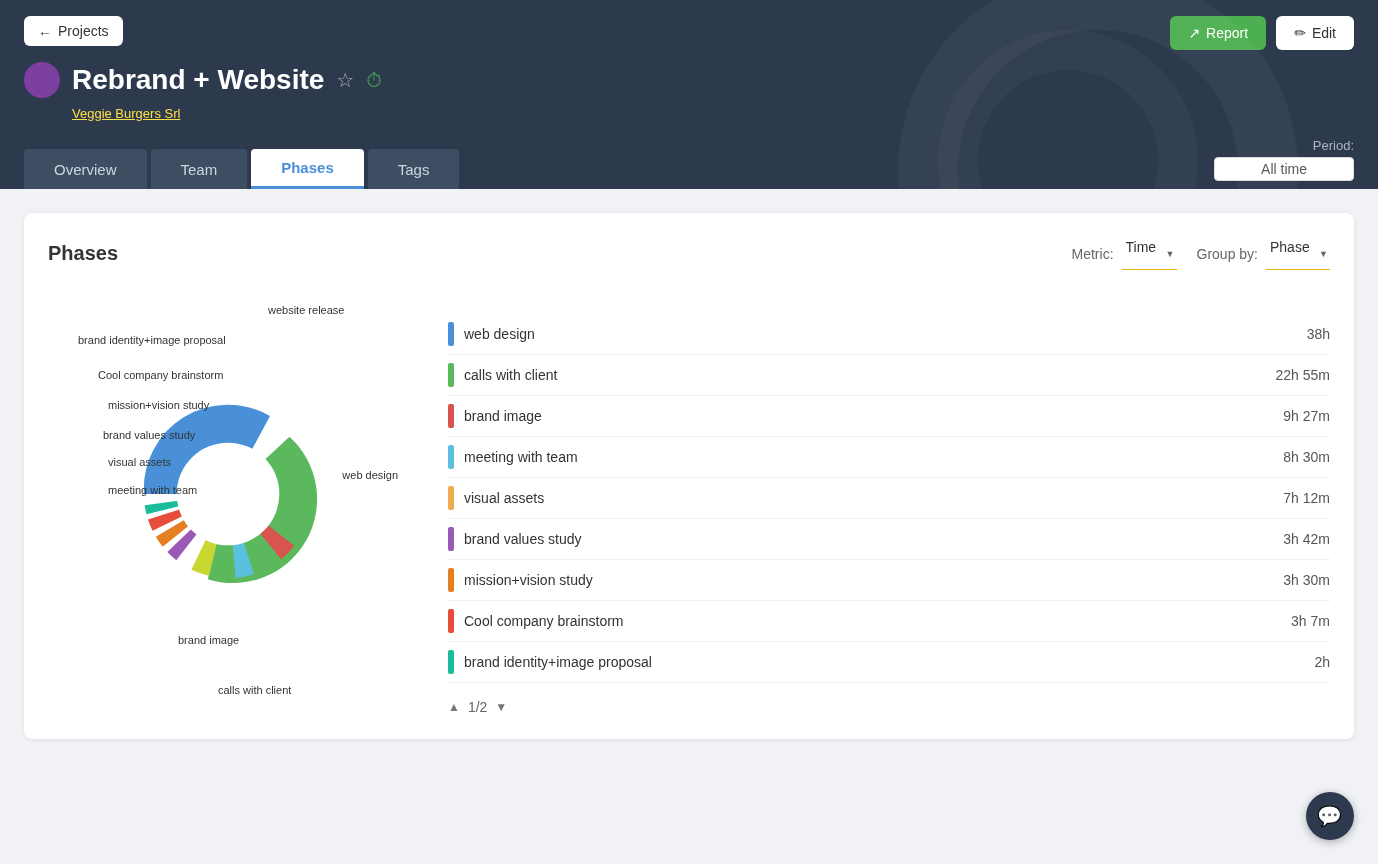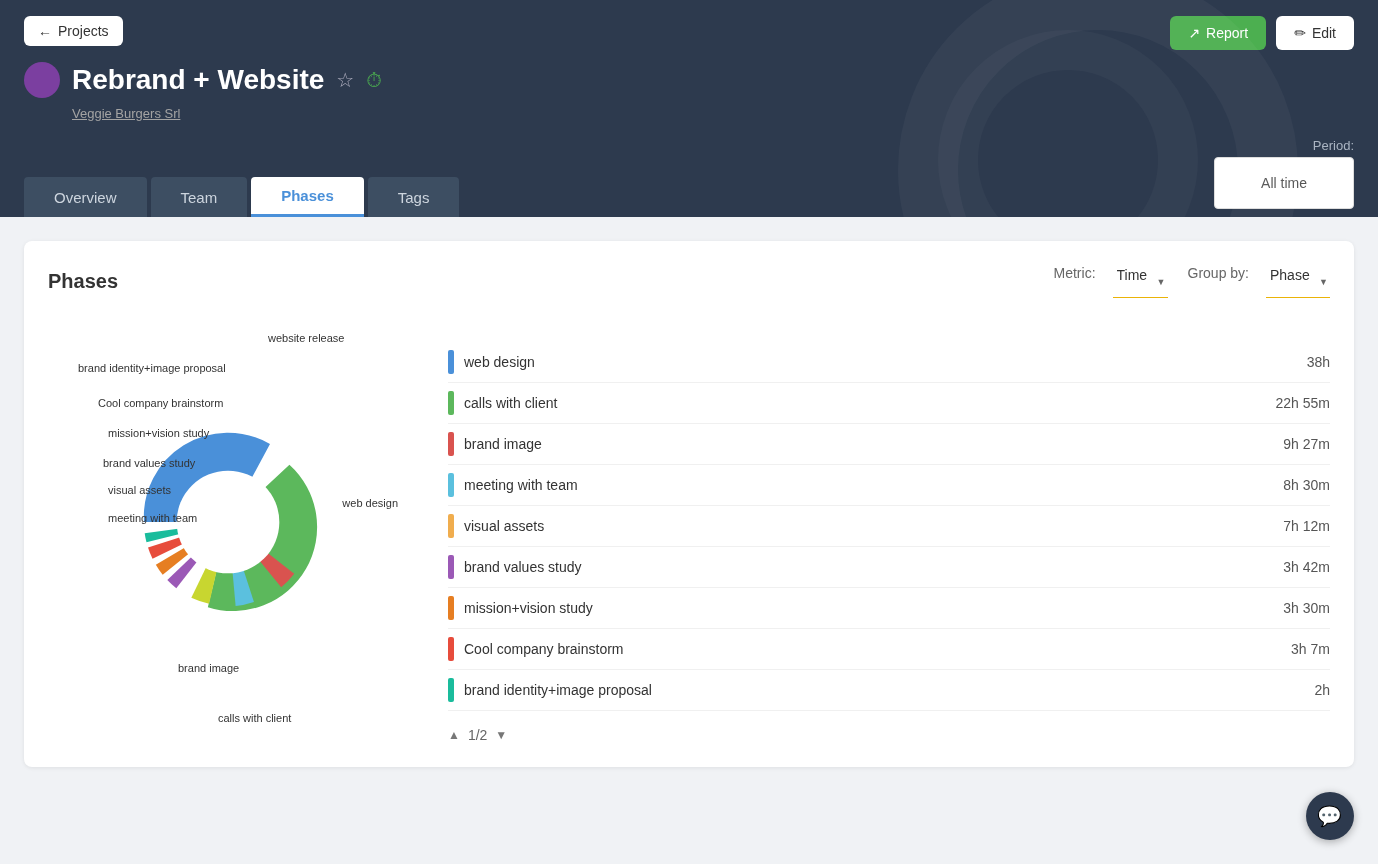--- a/index.html
+++ b/index.html
@@ -112,21 +112,21 @@
       font-size: 20px;
       cursor: pointer;
     }
 
     .title-icon-green {
       color: #4caf50;
       font-size: 20px;
     }
 
     .company-link {
-      color: #a3a3a3;
+      color: #fde047;
       font-size: 13px;
       text-decoration: underline;
       margin-left: 48px;
       cursor: pointer;
     }
 
     .tabs-and-period {
       display: flex;
       justify-content: space-between;
       align-items: flex-end;
@@ -165,21 +165,21 @@
 
     .period-label {
       color: #aab4c2;
       font-size: 13px;
     }
 
     .period-select {
       background: white;
       border: 1px solid #ddd;
       border-radius: 4px;
-      padding: 17px 16px;
+      padding: 3px 16px;
       font-size: 14px;
       color: #555;
       cursor: pointer;
       min-width: 140px;
       text-align: center;
     }
 
     .content {
       padding: 24px;
       background: #f0f2f5;
@@ -206,21 +206,22 @@
     }
 
     .card-controls {
       display: flex;
       gap: 20px;
       align-items: center;
     }
 
     .control-group {
       display: flex;
-      gap: 17px;
+      align-items: center;
+      gap: 8px;
     }
 
     .control-label {
       font-size: 14px;
       color: #666;
       font-weight: 500;
     }
 
     .control-select {
       border: none;

